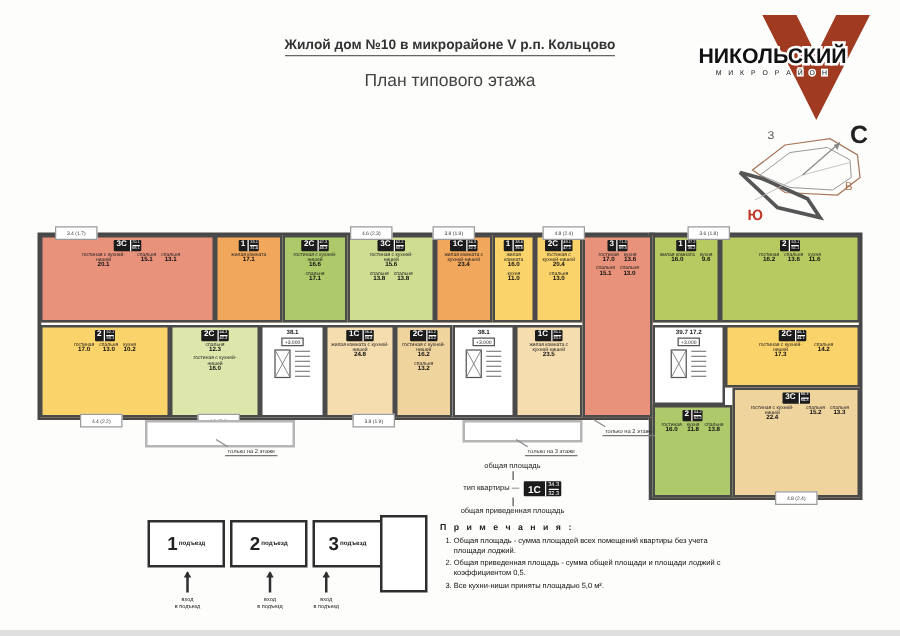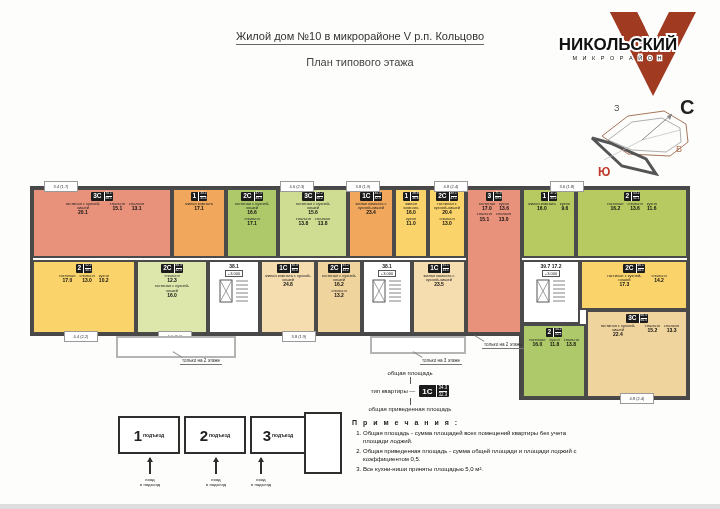--- a/index.html
+++ b/index.html
@@ -2,23 +2,23 @@
 <html><head>
 <meta charset="utf-8">
 <style>
   html,body{margin:0;padding:0}
   body{width:720px;height:509px;position:relative;overflow:hidden;background:#fdfdfc;
        font-family:"Liberation Sans",sans-serif;color:#222}
   body::after{content:"";position:absolute;left:0;bottom:0;width:720px;height:5px;background:#dedede}
 
   
   .hdr{position:absolute;left:165px;top:26px;width:390px;text-align:center}
-  .hdr .t{display:inline-block;font-size:11px;font-weight:normal;color:#333;
+  .hdr .t{display:inline-block;font-size:11px;font-weight:bold;color:#333;
           border-bottom:1px solid #666;padding-bottom:2px}
-  .hdr .s{margin-top:11px;font-size:11px;color:#444}
+  .hdr .s{margin-top:11px;font-size:14px;color:#444}
 
   
   .logo{position:absolute;left:540px;top:10px;width:160px;height:88px}
 
   
   .compass{position:absolute;left:584px;top:96px;width:116px;height:92px}
 
   
   .plan{position:absolute;left:30px;top:186px;width:660px;height:218px}
   .sect{position:absolute;border:3px solid #474747;background:#fff;box-sizing:border-box}

